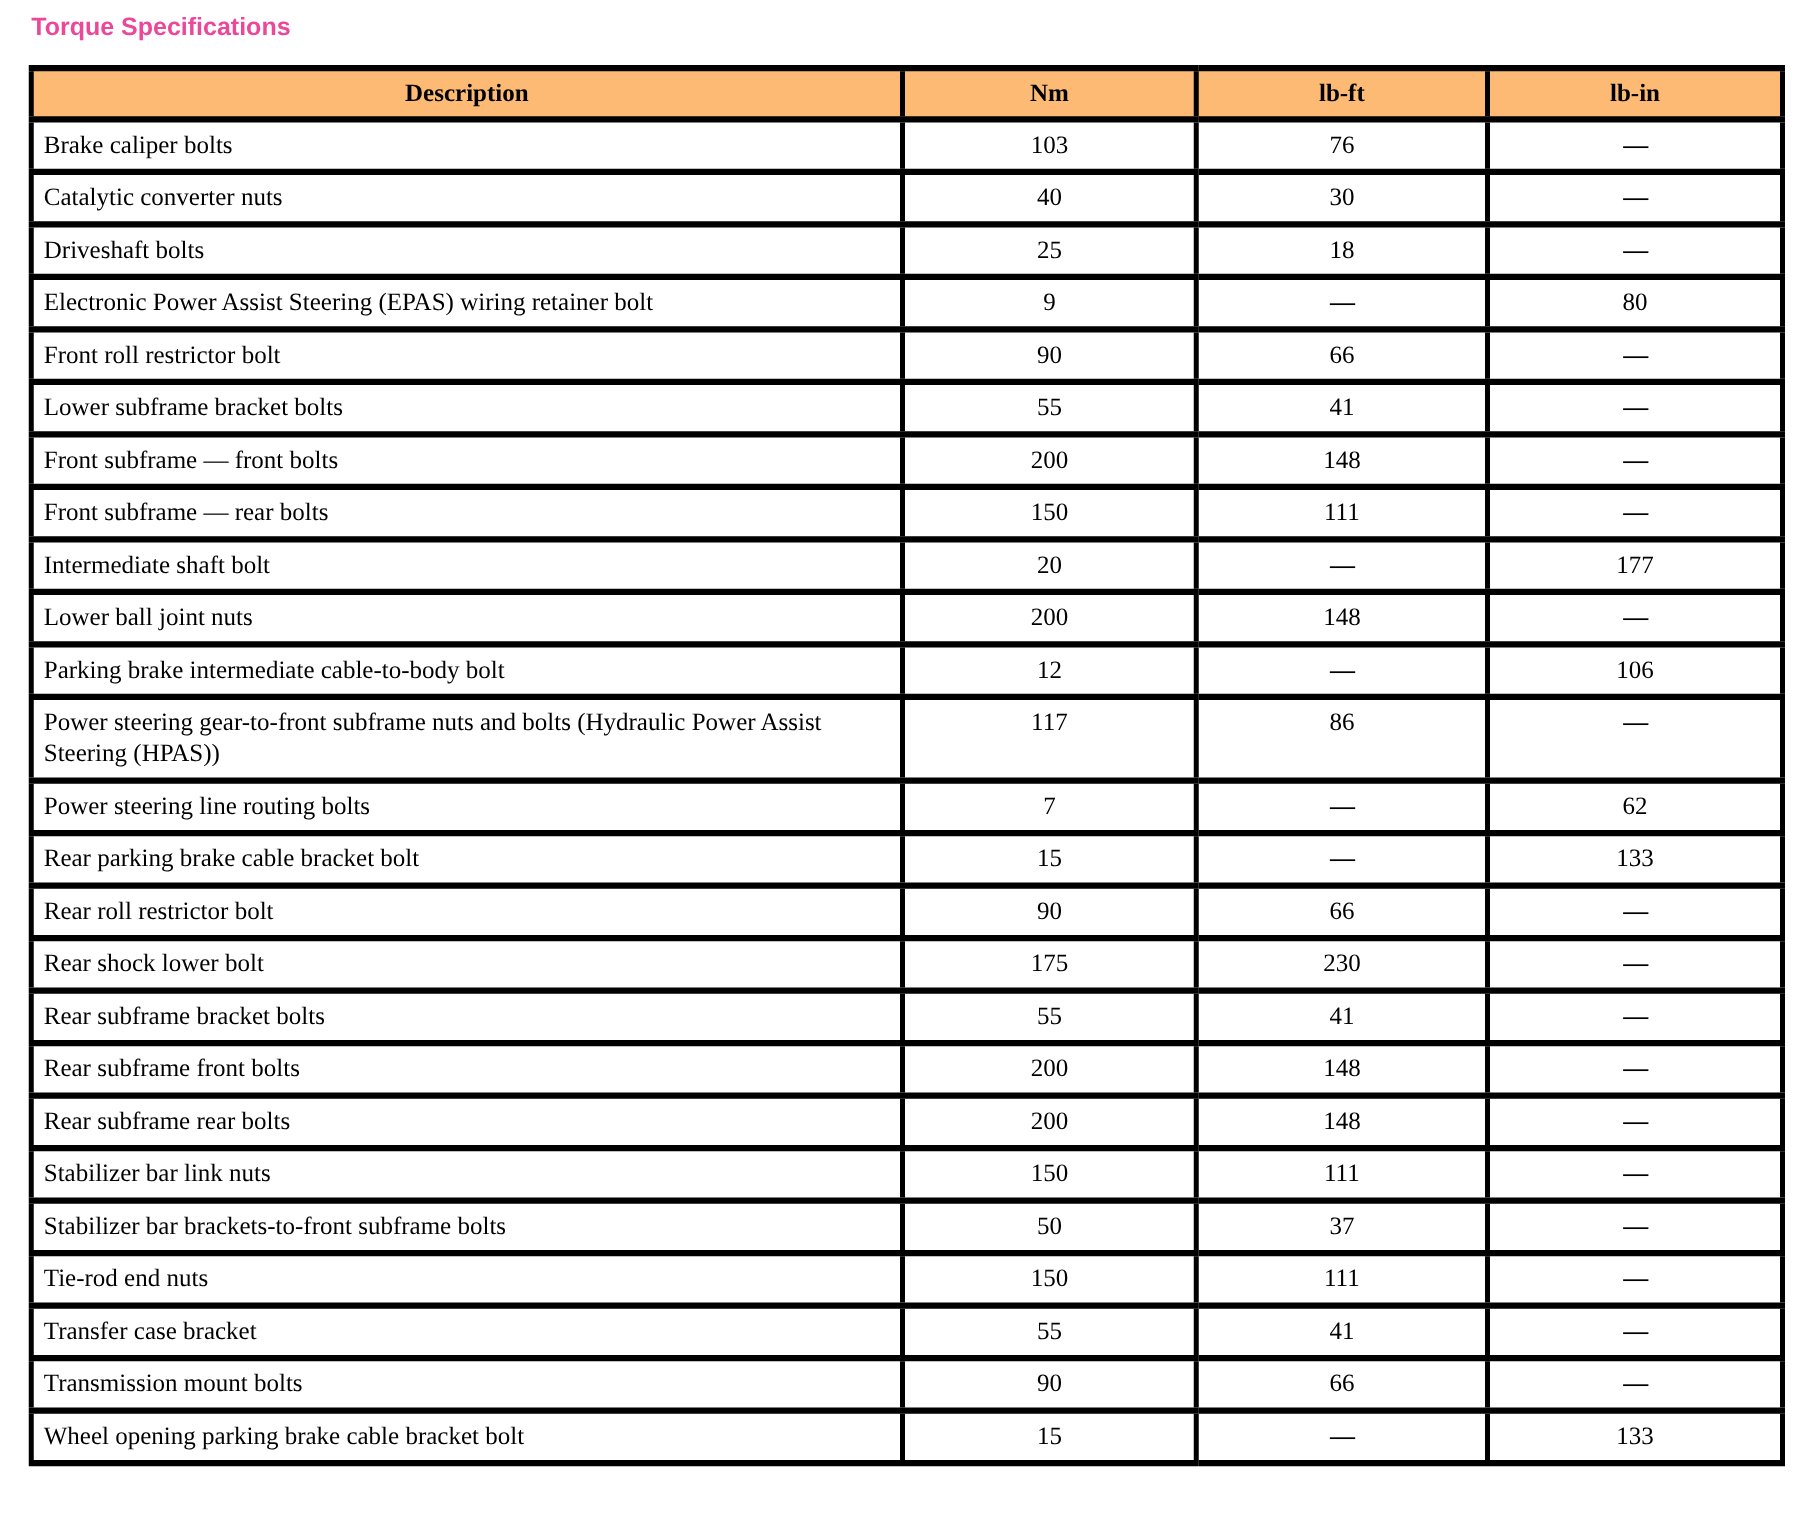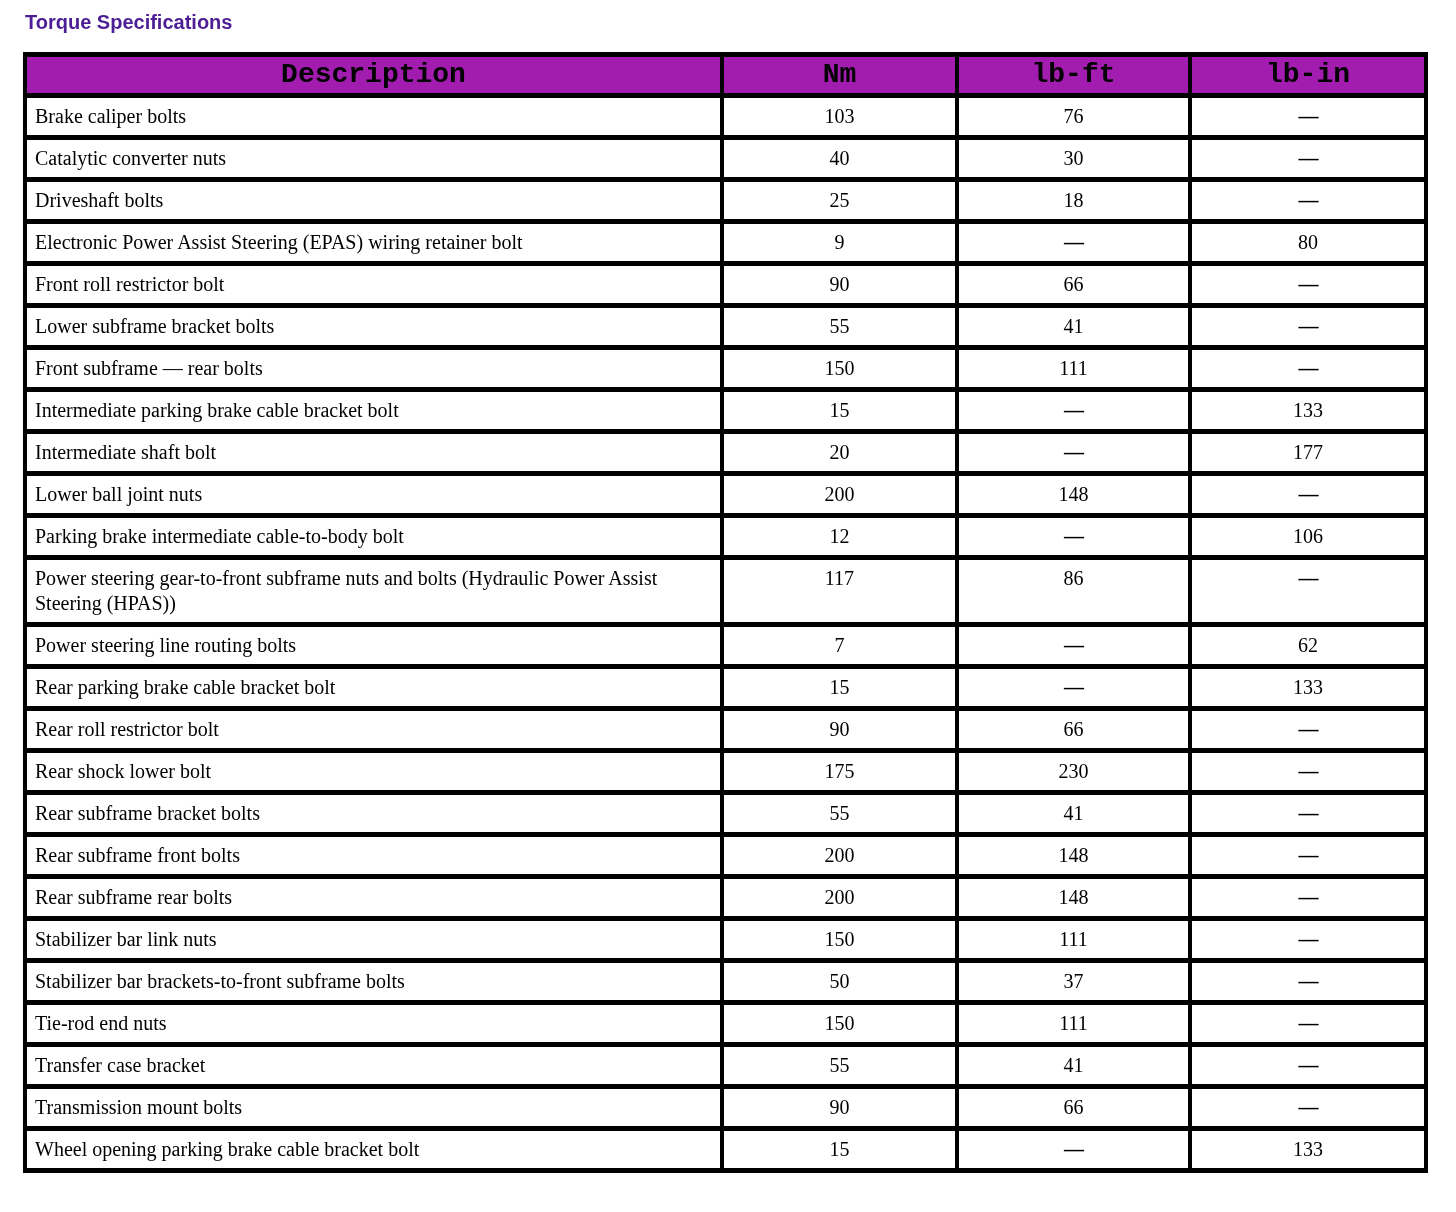--- a/index.html
+++ b/index.html
@@ -9,43 +9,43 @@
     background: #ffffff;
     color: #000000;
     font-family: "Liberation Serif", serif;
   }
   .page-title {
     position: absolute;
     left: 25px; top: 11px;
     font-family: "Liberation Sans", sans-serif;
     font-weight: bold;
     font-size: 20px;
-    color: #4c1d95;
+    color: #ec4899;
     white-space: nowrap;
   }
   table.spec-table {
     position: absolute;
     left: 23px; top: 52px;
     width: 1401px;
     border-collapse: collapse;
     table-layout: fixed;
   }
   .spec-table th, .spec-table td {
     border: 4px solid #000000;
     border-top-width: 5px;
     border-bottom-width: 5px;
   }
   .spec-table th {
-    font-family: Liberation Mono, monospace;
+    font-family: Liberation Serif, serif;
     font-weight: bold;
-    font-size: 28px;
+    font-size: 20px;
     line-height: 24px;
     text-align: center;
     padding: 6px 4px;
-    background: #a21caf;
+    background: #fdba74;
   }
   .spec-table td {
     font-size: 20px;
     line-height: 25px;
     vertical-align: top;
     padding: 6px 8px;
     background: #ffffff;
   }
   td.desc { text-align: left; }
   td.val  { text-align: center; }
@@ -102,30 +102,30 @@
         <td class="val">66</td>
         <td class="val dash">—</td>
       </tr>
       <tr>
         <td class="desc">Lower subframe bracket bolts</td>
         <td class="val">55</td>
         <td class="val">41</td>
         <td class="val dash">—</td>
       </tr>
       <tr>
+        <td class="desc">Front subframe — front bolts</td>
+        <td class="val">200</td>
+        <td class="val">148</td>
+        <td class="val dash">—</td>
+      </tr>
+      <tr>
         <td class="desc">Front subframe — rear bolts</td>
         <td class="val">150</td>
         <td class="val">111</td>
         <td class="val dash">—</td>
-      </tr>
-      <tr>
-        <td class="desc">Intermediate parking brake cable bracket bolt</td>
-        <td class="val">15</td>
-        <td class="val dash">—</td>
-        <td class="val">133</td>
       </tr>
       <tr>
         <td class="desc">Intermediate shaft bolt</td>
         <td class="val">20</td>
         <td class="val dash">—</td>
         <td class="val">177</td>
       </tr>
       <tr>
         <td class="desc">Lower ball joint nuts</td>
         <td class="val">200</td>

